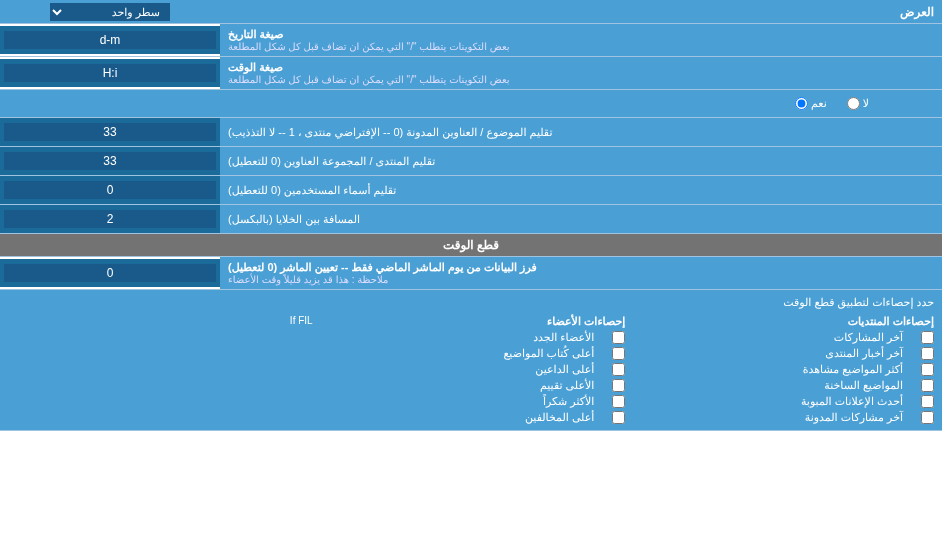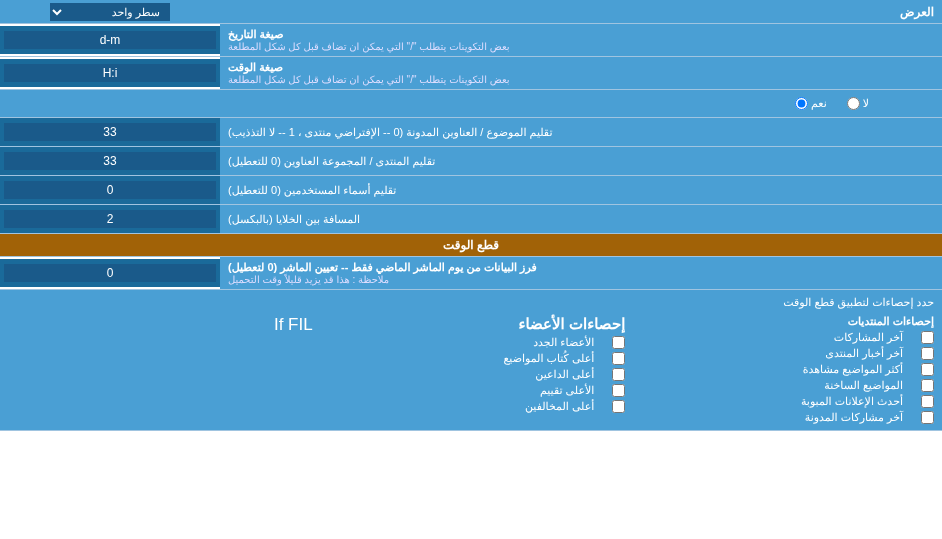--- a/index.html
+++ b/index.html
@@ -81,21 +81,21 @@
       background: #1a5a8a;
       color: #fff;
       border: none;
       font-size: 11px;
       padding: 2px 6px;
       direction: rtl;
       width: 120px;
     }
     
     .section-header {
-      background: #a16207;
+      background: #737373;
       color: #fff;
       font-weight: bold;
       font-size: 12px;
       text-align: center;
       padding: 4px 8px;
       border-bottom: 1px solid #a0c4e0;
     }
     
     .radio-row {
       display: flex;
@@ -250,21 +250,21 @@
       <input type="text" value="2" style="">
     </div>
   </div>
 
   <div class="section-header">قطع الوقت</div>
 
   <div class="row">
     <div class="row-label">
       <div class="two-line">
         <strong>فرز البيانات من يوم الماشر الماضي فقط -- تعيين الماشر (0 لتعطيل)</strong>
-        <span>ملاحظة : هذا قد يزيد قليلاً وقت التحميل</span>
+        <span>ملاحظة : هذا قد يزيد قليلاً وقت الأعضاء</span>
       </div>
     </div>
     <div class="row-input">
       <input type="text" value="0" style="">
     </div>
   </div>
 
   <div class="checkboxes-section">
     <div class="checkboxes-top-label">حدد إحصاءات لتطبيق قطع الوقت</div>
     <div class="checkboxes-grid">
@@ -291,42 +291,46 @@
           <span>أحدث الإعلانات المبوبة</span>
           <input type="checkbox" style="">
         </div>
         <div class="checkbox-item">
           <span>آخر مشاركات المدونة</span>
           <input type="checkbox" style="">
         </div>
       </div>
 
       <div class="checkbox-col">
-        <div style="color:#fff;font-weight:bold;font-size:15px;text-align:right;">إحصاءات الأعضاء</div>
+        <div style="color:#fff;font-weight:bold;font-size:11px;text-align:right;">إحصاءات الأعضاء</div>
         <div class="checkbox-item">
           <span>الأعضاء الجدد</span>
           <input type="checkbox" style="">
         </div>
         <div class="checkbox-item">
           <span>أعلى كُتاب المواضيع</span>
           <input type="checkbox" style="">
         </div>
         <div class="checkbox-item">
           <span>أعلى الداعين</span>
           <input type="checkbox" style="">
         </div>
         <div class="checkbox-item">
           <span>الأعلى تقييم</span>
           <input type="checkbox" style="">
         </div>
         <div class="checkbox-item">
+          <span>الأكثر شكراً</span>
+          <input type="checkbox" style="">
+        </div>
+        <div class="checkbox-item">
           <span>أعلى المخالفين</span>
           <input type="checkbox" style="">
         </div>
       </div>
 
       <div class="checkbox-col">
-        <div style="color:#fff;font-size:17px;text-align:right;padding-right:4px;">If FIL</div>
+        <div style="color:#fff;font-size:10px;text-align:right;padding-right:4px;">If FIL</div>
       </div>
     </div>
   </div>
 
 </div>
 
 </body></html>

